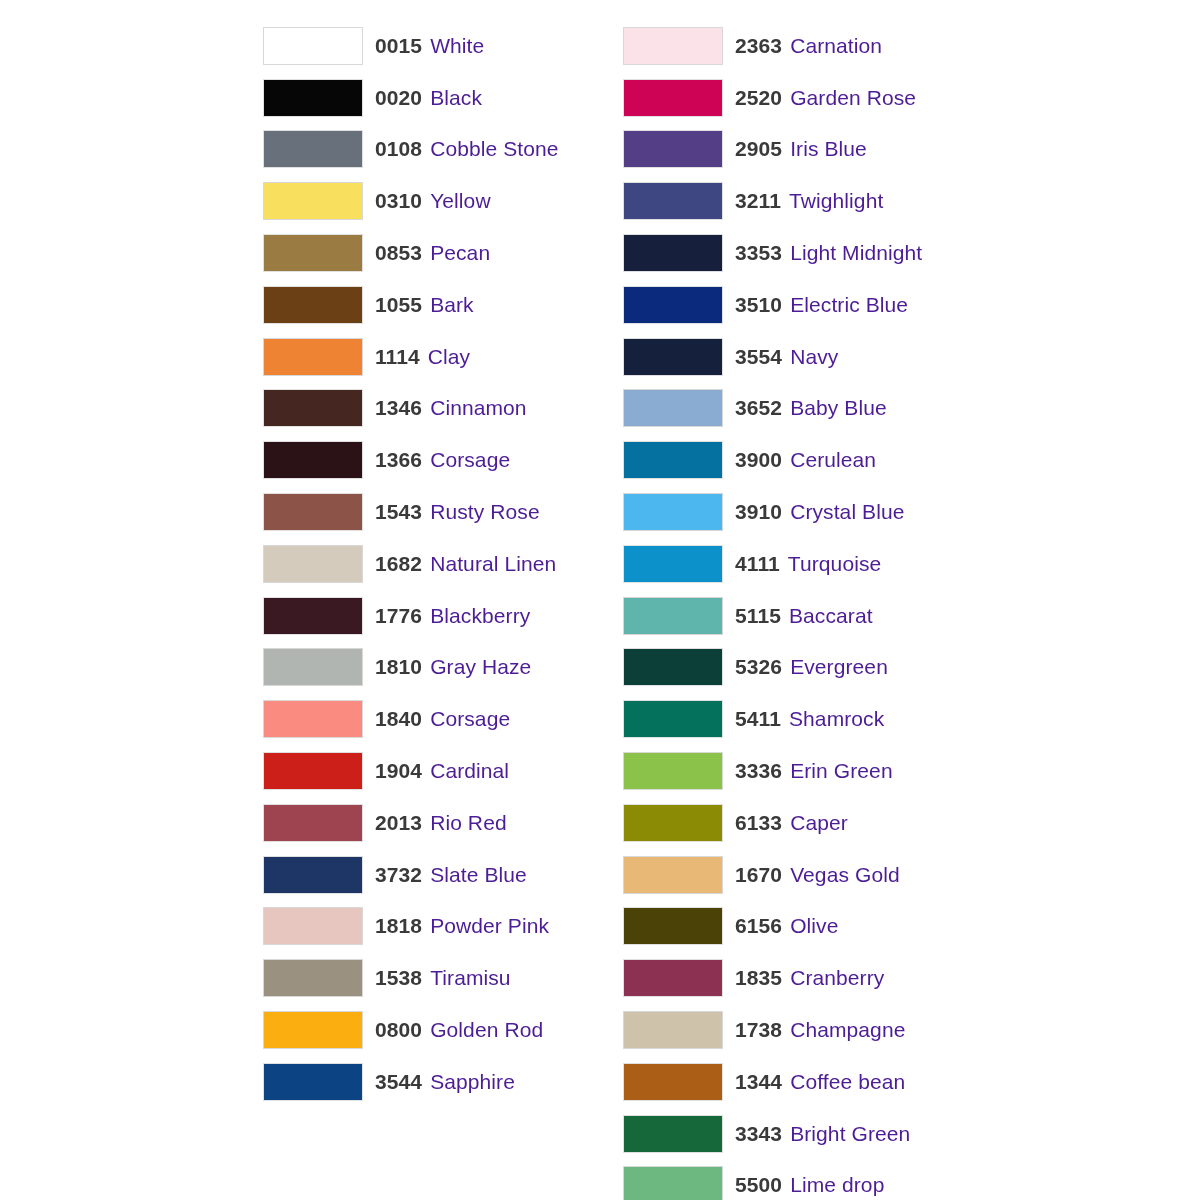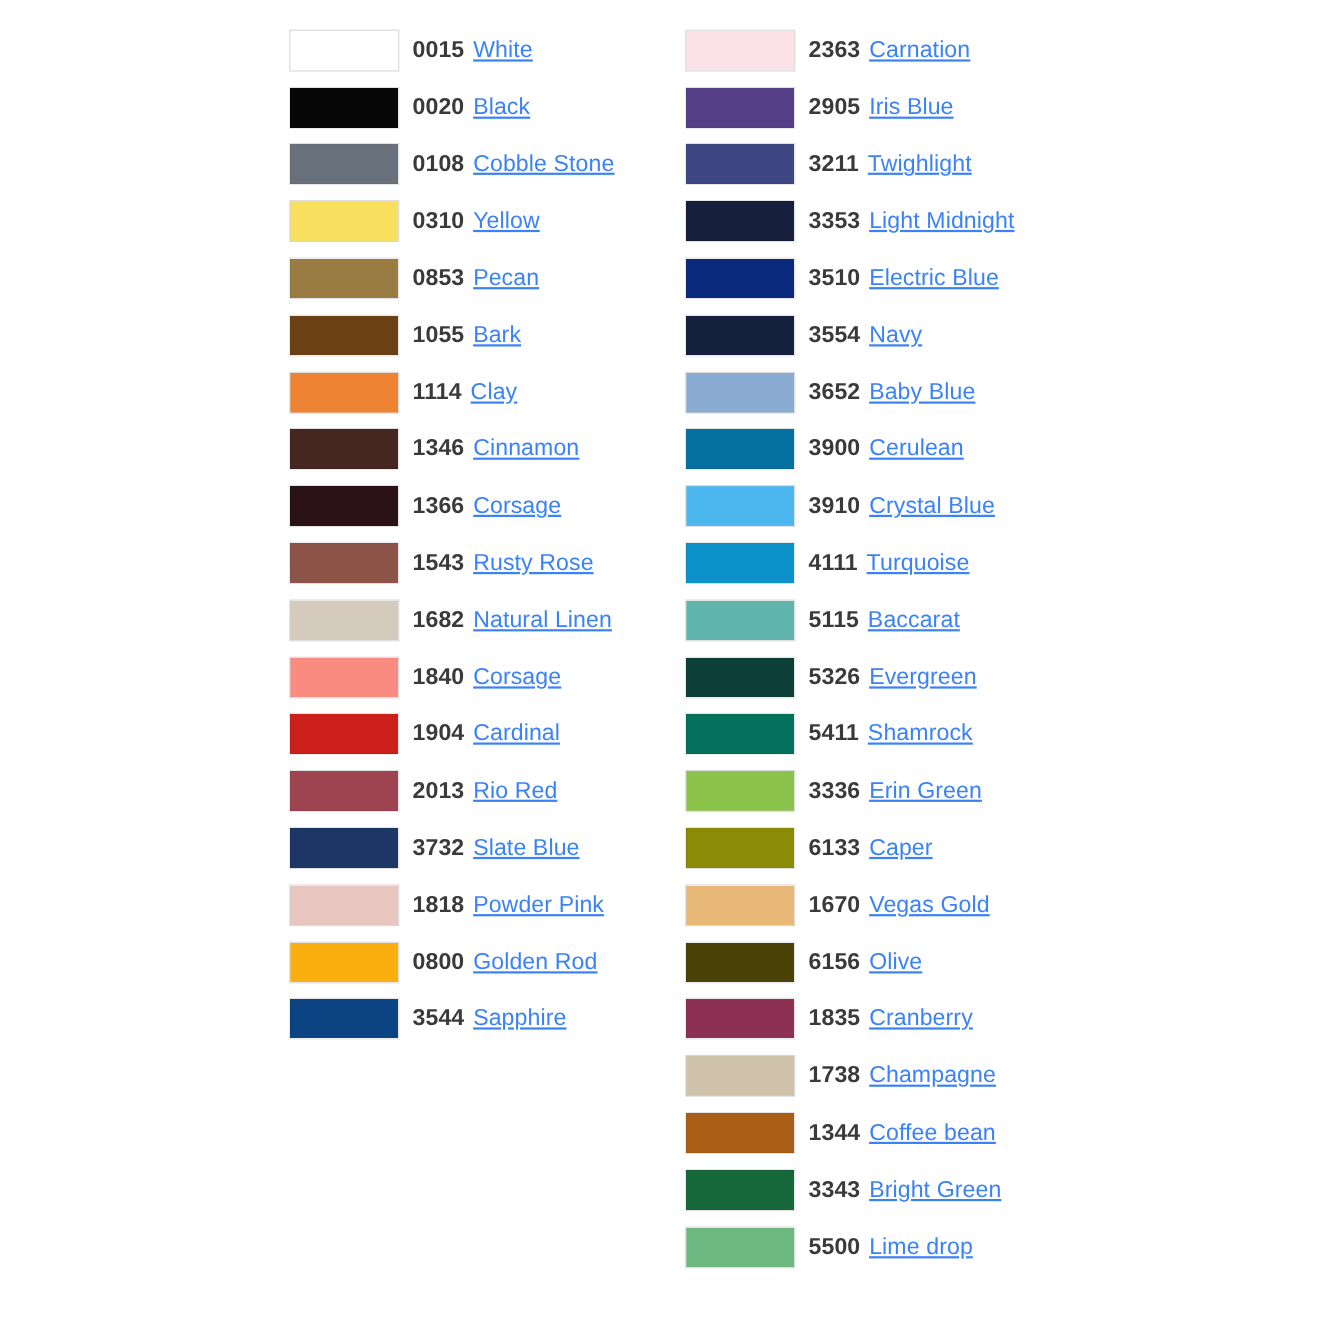--- a/index.html
+++ b/index.html
@@ -73,24 +73,23 @@
   .swatch-code {
     font-size: 21px;
     font-weight: bold;
     color: #3a3a3a;
     letter-spacing: 0.1px;
   }
 
   .swatch-name {
     font-size: 21px;
     font-weight: normal;
-    color: #3b82f6;
+    color: #4c1d95;
     margin-left: 8px;
     letter-spacing: 0.1px;
-    text-decoration: underline;
   }
 </style>
 </head>
 <body>
 
 <div id="chart">
   <div class="columns">
     <div class="swatch-column left">
         <div class="swatch-row">
           <div class="swatch-chip light-edge" style="background-color: rgb(255, 255, 255);"></div>
@@ -163,20 +162,34 @@
           </div>
         </div>
         <div class="swatch-row">
           <div class="swatch-chip light-edge" style="background-color: rgb(213, 203, 189);"></div>
           <div class="swatch-label">
             <span class="swatch-code">1682</span>
             <span class="swatch-name">Natural Linen</span>
           </div>
         </div>
         <div class="swatch-row">
+          <div class="swatch-chip" style="background-color: rgb(59, 25, 35);"></div>
+          <div class="swatch-label">
+            <span class="swatch-code">1776</span>
+            <span class="swatch-name">Blackberry</span>
+          </div>
+        </div>
+        <div class="swatch-row">
+          <div class="swatch-chip light-edge" style="background-color: rgb(176, 181, 177);"></div>
+          <div class="swatch-label">
+            <span class="swatch-code">1810</span>
+            <span class="swatch-name">Gray Haze</span>
+          </div>
+        </div>
+        <div class="swatch-row">
           <div class="swatch-chip light-edge" style="background-color: rgb(249, 139, 128);"></div>
           <div class="swatch-label">
             <span class="swatch-code">1840</span>
             <span class="swatch-name">Corsage</span>
           </div>
         </div>
         <div class="swatch-row">
           <div class="swatch-chip" style="background-color: rgb(204, 31, 26);"></div>
           <div class="swatch-label">
             <span class="swatch-code">1904</span>
@@ -198,40 +211,54 @@
           </div>
         </div>
         <div class="swatch-row">
           <div class="swatch-chip light-edge" style="background-color: rgb(232, 198, 192);"></div>
           <div class="swatch-label">
             <span class="swatch-code">1818</span>
             <span class="swatch-name">Powder Pink</span>
           </div>
         </div>
         <div class="swatch-row">
+          <div class="swatch-chip light-edge" style="background-color: rgb(155, 145, 128);"></div>
+          <div class="swatch-label">
+            <span class="swatch-code">1538</span>
+            <span class="swatch-name">Tiramisu</span>
+          </div>
+        </div>
+        <div class="swatch-row">
           <div class="swatch-chip light-edge" style="background-color: rgb(251, 174, 16);"></div>
           <div class="swatch-label">
             <span class="swatch-code">0800</span>
             <span class="swatch-name">Golden Rod</span>
           </div>
         </div>
         <div class="swatch-row">
           <div class="swatch-chip" style="background-color: rgb(11, 67, 131);"></div>
           <div class="swatch-label">
             <span class="swatch-code">3544</span>
             <span class="swatch-name">Sapphire</span>
           </div>
         </div>
       </div>
     <div class="swatch-column right">
         <div class="swatch-row">
           <div class="swatch-chip light-edge" style="background-color: rgb(251, 226, 232);"></div>
           <div class="swatch-label">
             <span class="swatch-code">2363</span>
             <span class="swatch-name">Carnation</span>
+          </div>
+        </div>
+        <div class="swatch-row">
+          <div class="swatch-chip" style="background-color: rgb(207, 3, 85);"></div>
+          <div class="swatch-label">
+            <span class="swatch-code">2520</span>
+            <span class="swatch-name">Garden Rose</span>
           </div>
         </div>
         <div class="swatch-row">
           <div class="swatch-chip" style="background-color: rgb(84, 62, 133);"></div>
           <div class="swatch-label">
             <span class="swatch-code">2905</span>
             <span class="swatch-name">Iris Blue</span>
           </div>
         </div>
         <div class="swatch-row">

